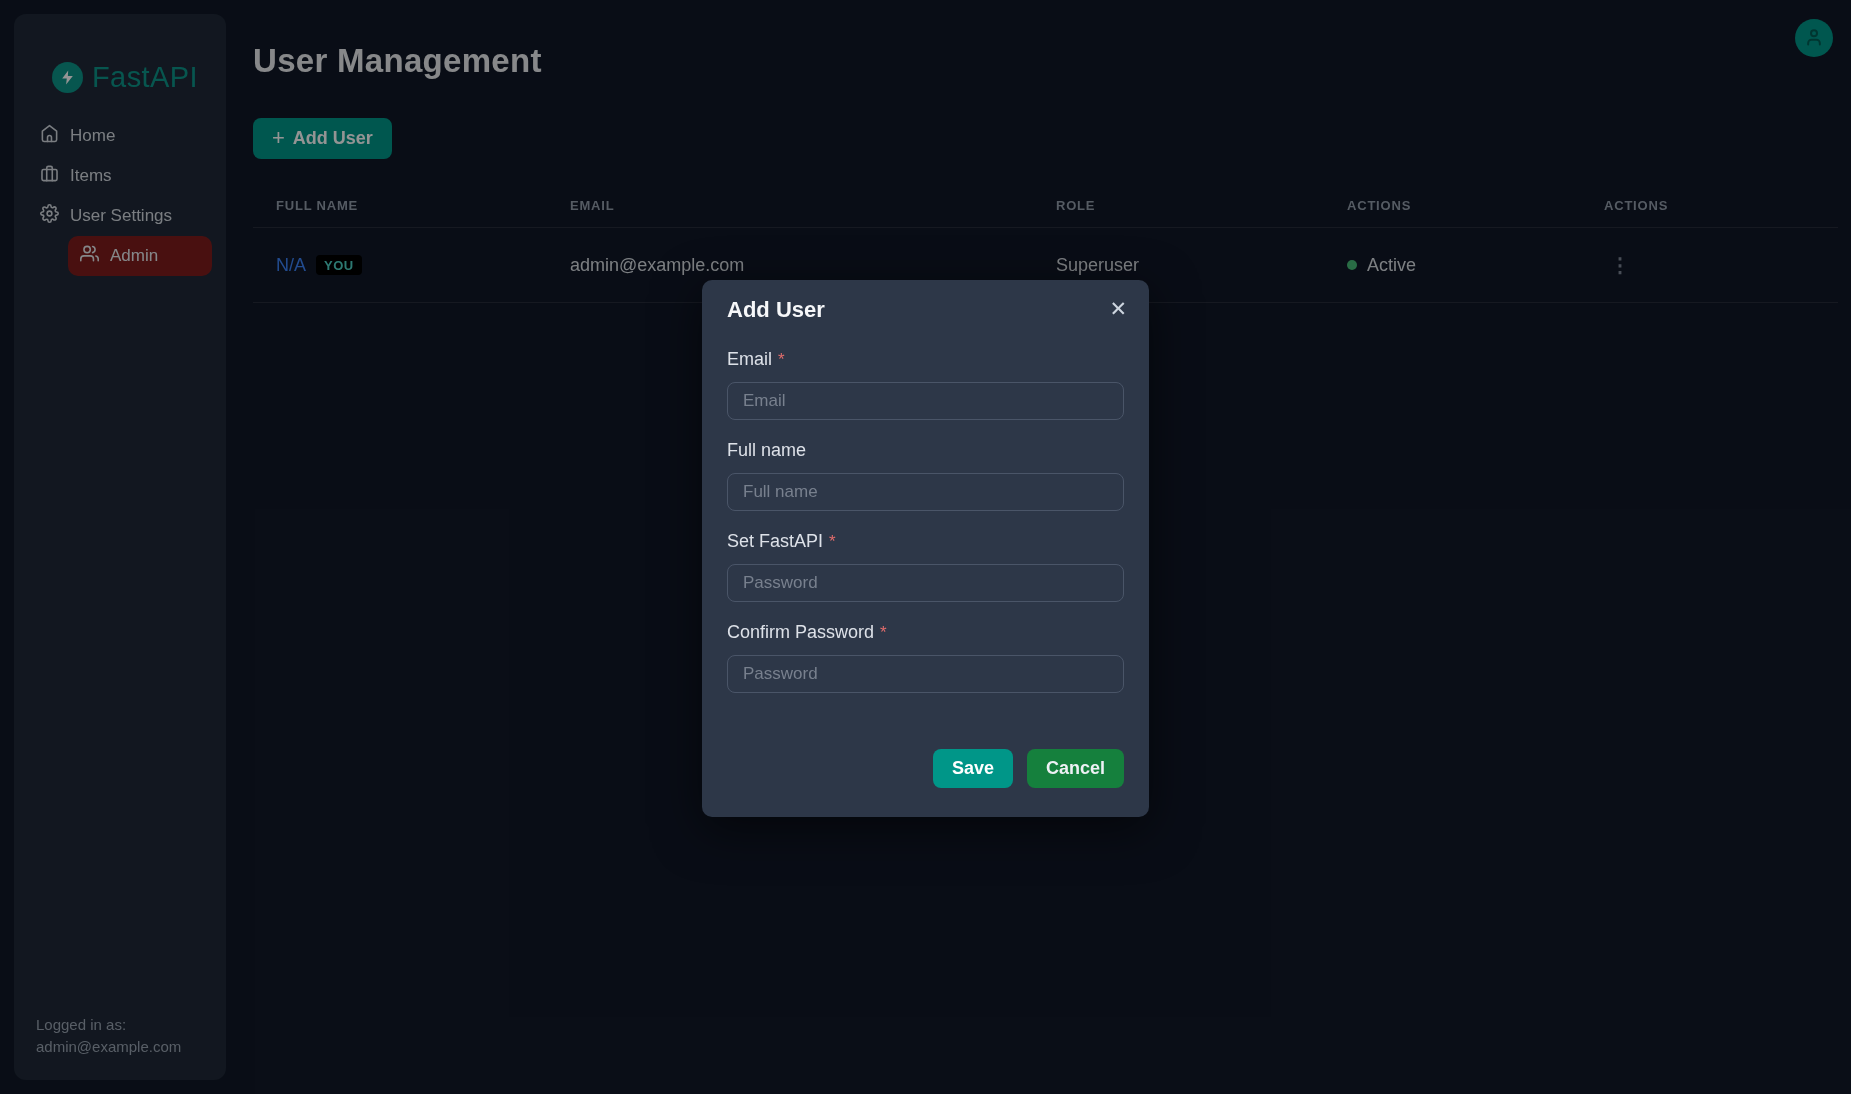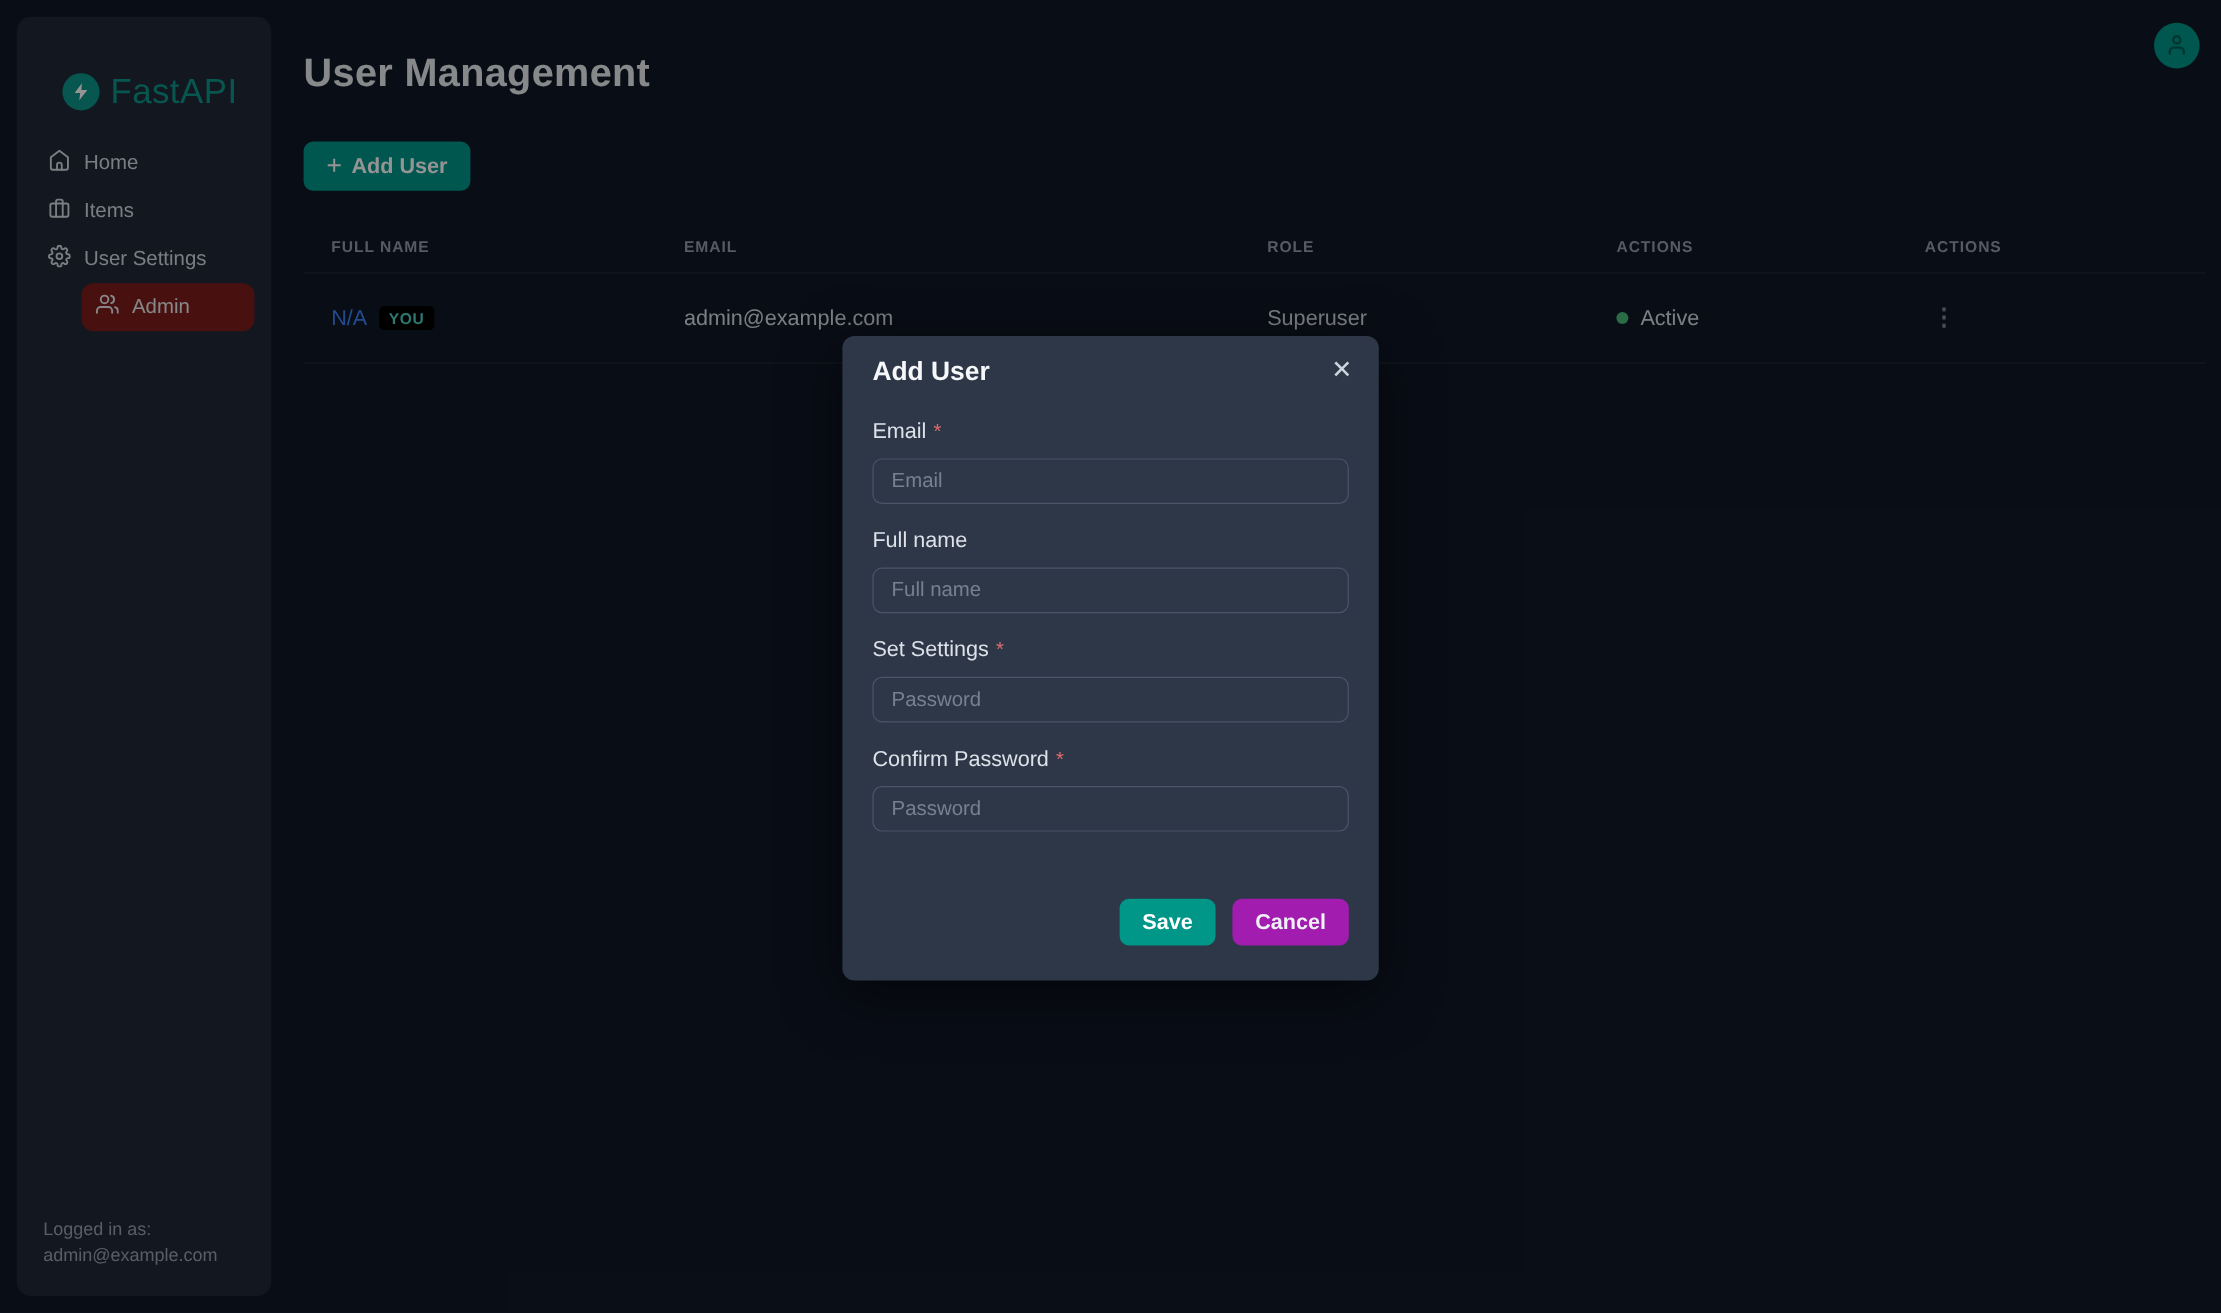--- a/index.html
+++ b/index.html
@@ -10,21 +10,21 @@
     font-family:"Liberation Sans", sans-serif;
   }
 
   
   .sidebar {
     position:absolute; left:14px; top:14px; bottom:14px; width:212px;
     background:#1f2937; border-radius:12px;
   }
   .logo {
     position:absolute; top:47px; left:38px;
-    display:flex; align-items:flex-start; gap:9px;
+    display:flex; align-items:center; gap:9px;
   }
   .logo-mark {
     width:31px; height:31px; border-radius:50%;
     background:#0d9488; display:flex; align-items:center; justify-content:center;
     flex:0 0 auto;
   }
   .logo-text { color:#0d9488; font-size:29px; letter-spacing:0.4px; }
   .nav { position:absolute; top:102px; left:14px; right:14px; }
   .nav-item {
     height:40px; display:flex; align-items:center; gap:11px;
@@ -124,21 +124,21 @@
   }
   .cb-label { font-size:18px; color:#e8ebef; }
   .modal-footer {
     position:absolute; right:25px; bottom:29px; display:flex; gap:14px;
   }
   .btn {
     height:39px; padding:0 19px; border:none; border-radius:8px;
     font-size:18px; font-weight:700; cursor:pointer; font-family:inherit;
   }
   .btn-save { background:#009688; color:#ffffff; }
-  .btn-cancel { background:#a21caf; color:#eef1f5; }
+  .btn-cancel { background:#15803d; color:#eef1f5; }
 </style>
 </head>
 <body>
 
 <aside class="sidebar">
   <div class="logo">
     <span class="logo-mark">
       <svg width="17" height="17" viewBox="0 0 24 24">
         <polygon points="13 2 4.5 13.5 11 13.5 10 22 19.5 10 12.5 10" fill="#ffffff"></polygon>
       </svg>
@@ -247,21 +247,21 @@
       <span class="req">*</span>
     </div>
     <input class="field-input" type="text" placeholder="Email" style="">
 
     <div class="field-label">
       <span>Full name</span>
     </div>
     <input class="field-input" type="text" placeholder="Full name" style="">
 
     <div class="field-label">
-      <span>Set Settings</span>
+      <span>Set FastAPI</span>
       <span class="req">*</span>
     </div>
     <input class="field-input" type="password" placeholder="Password" style="">
 
     <div class="field-label">
       <span>Confirm Password</span>
       <span class="req">*</span>
     </div>
     <input class="field-input" type="password" placeholder="Password" style="">
 

